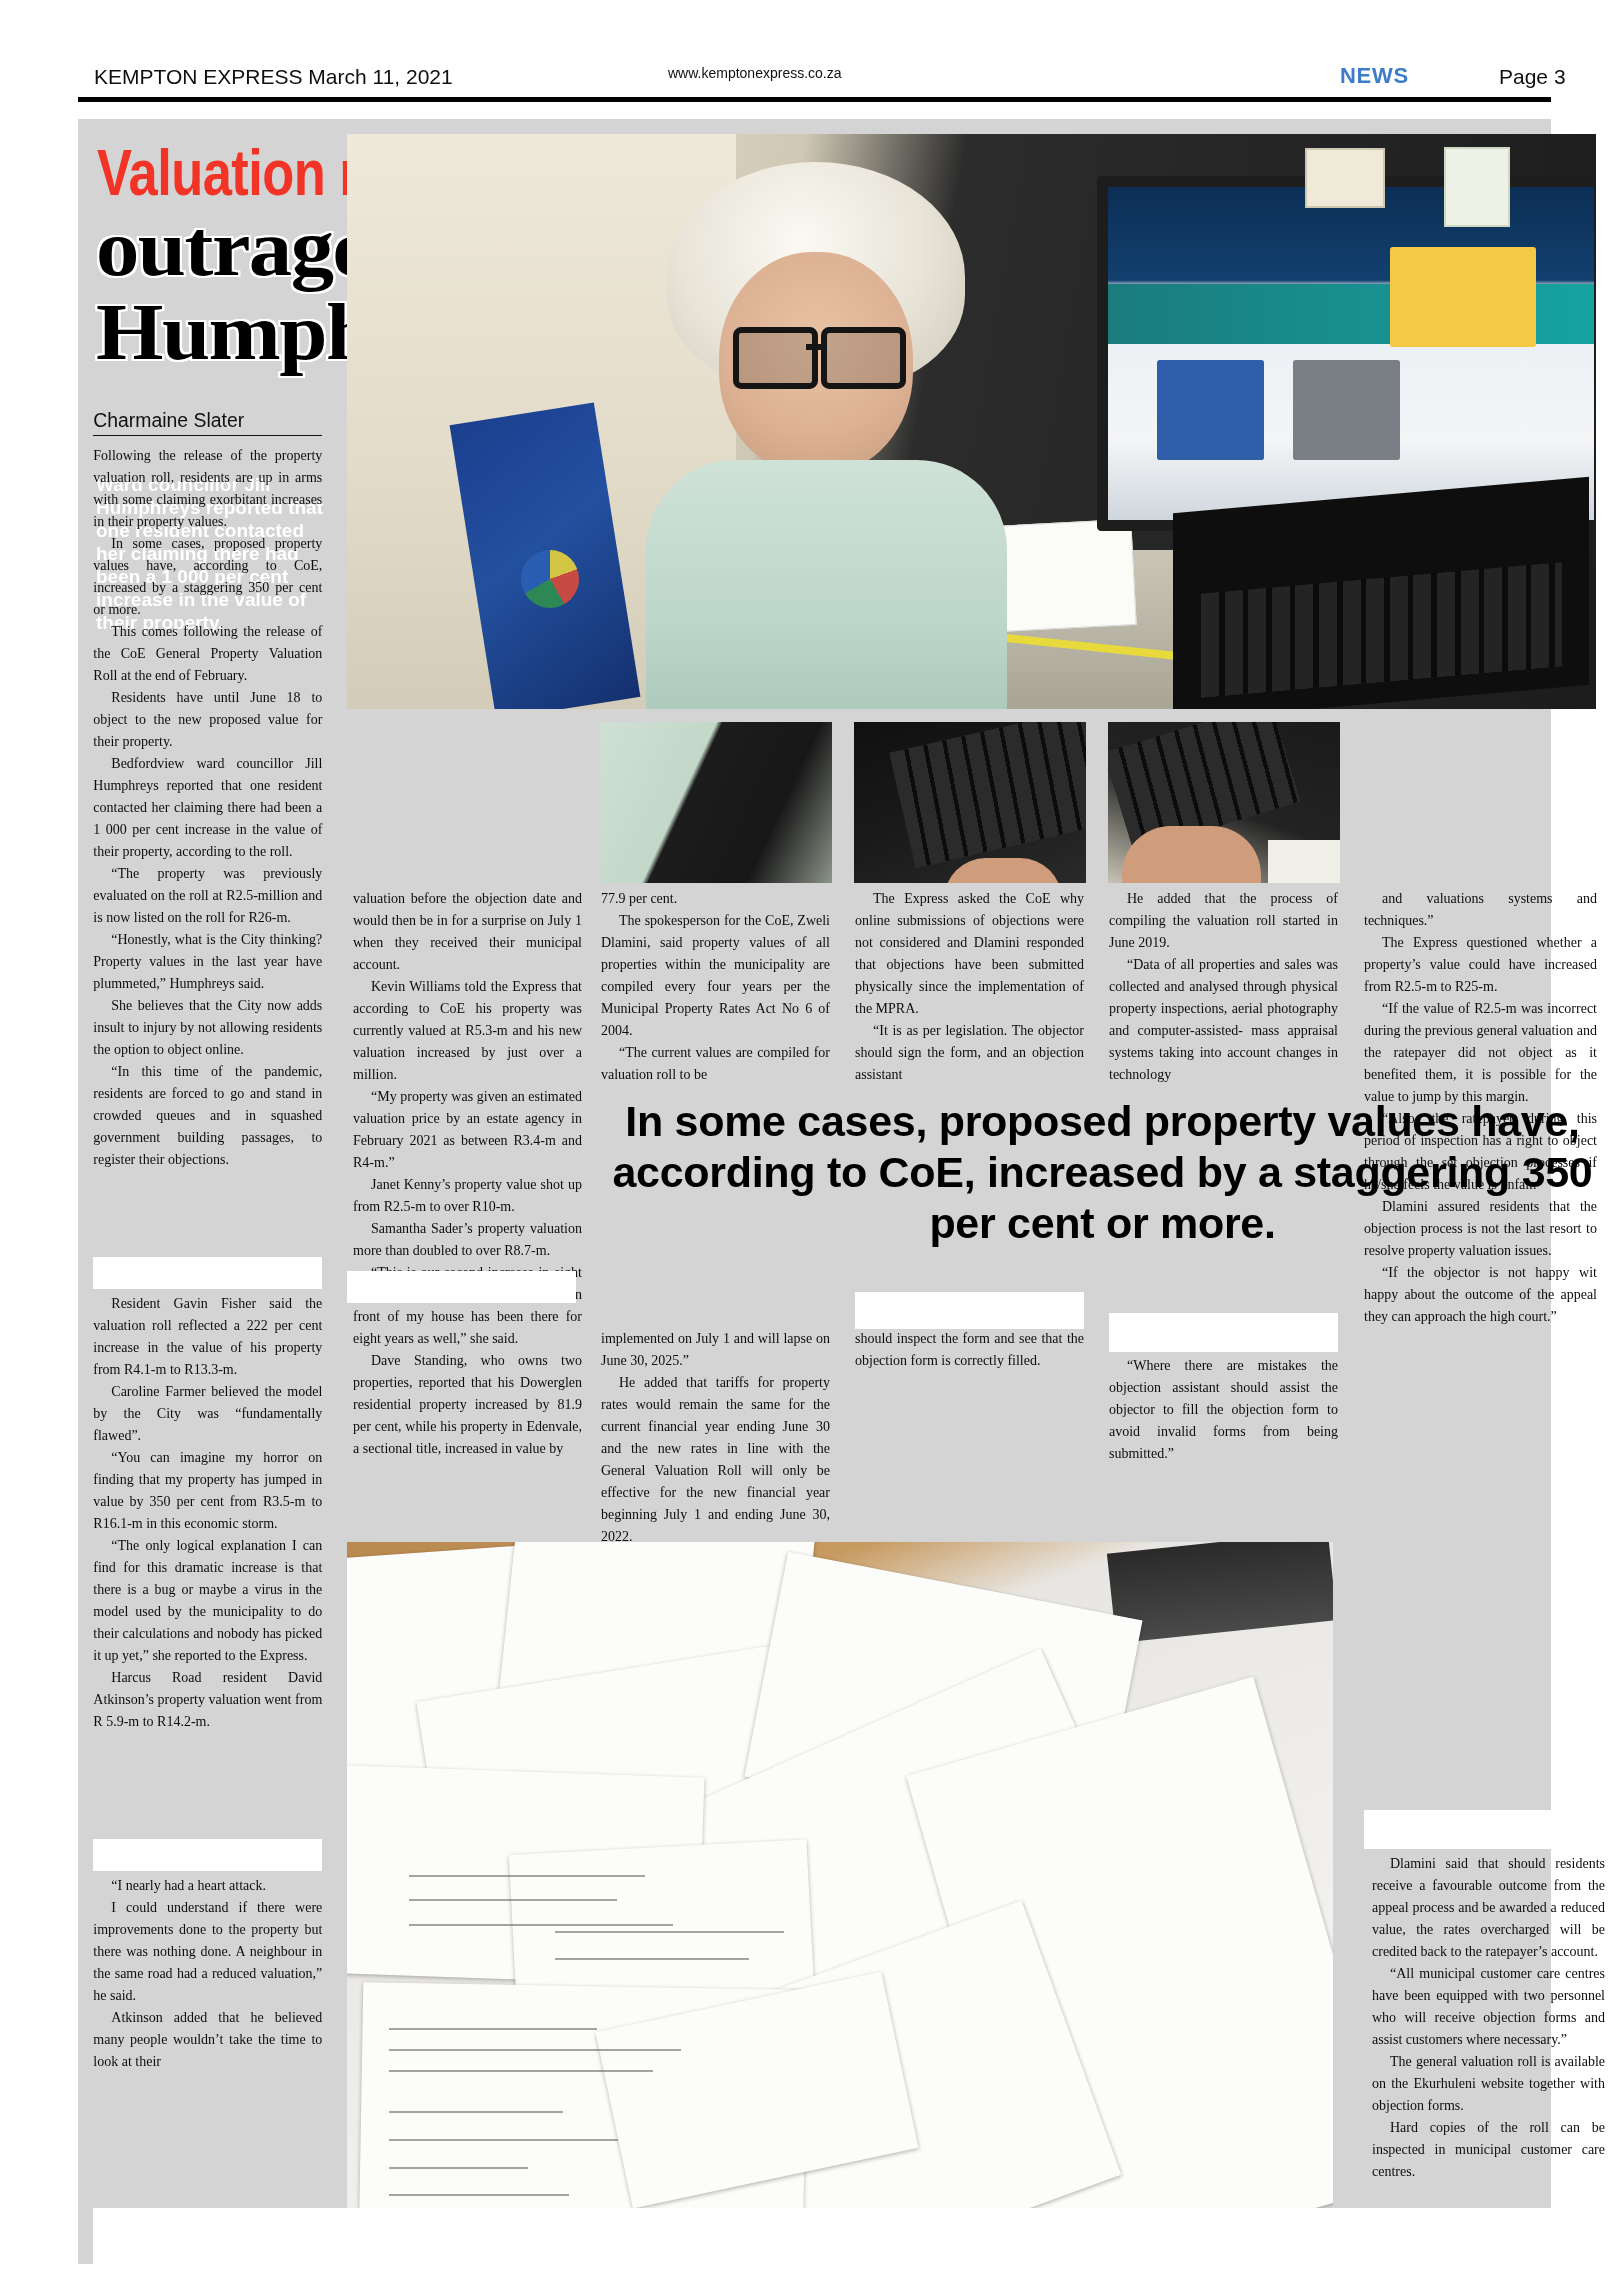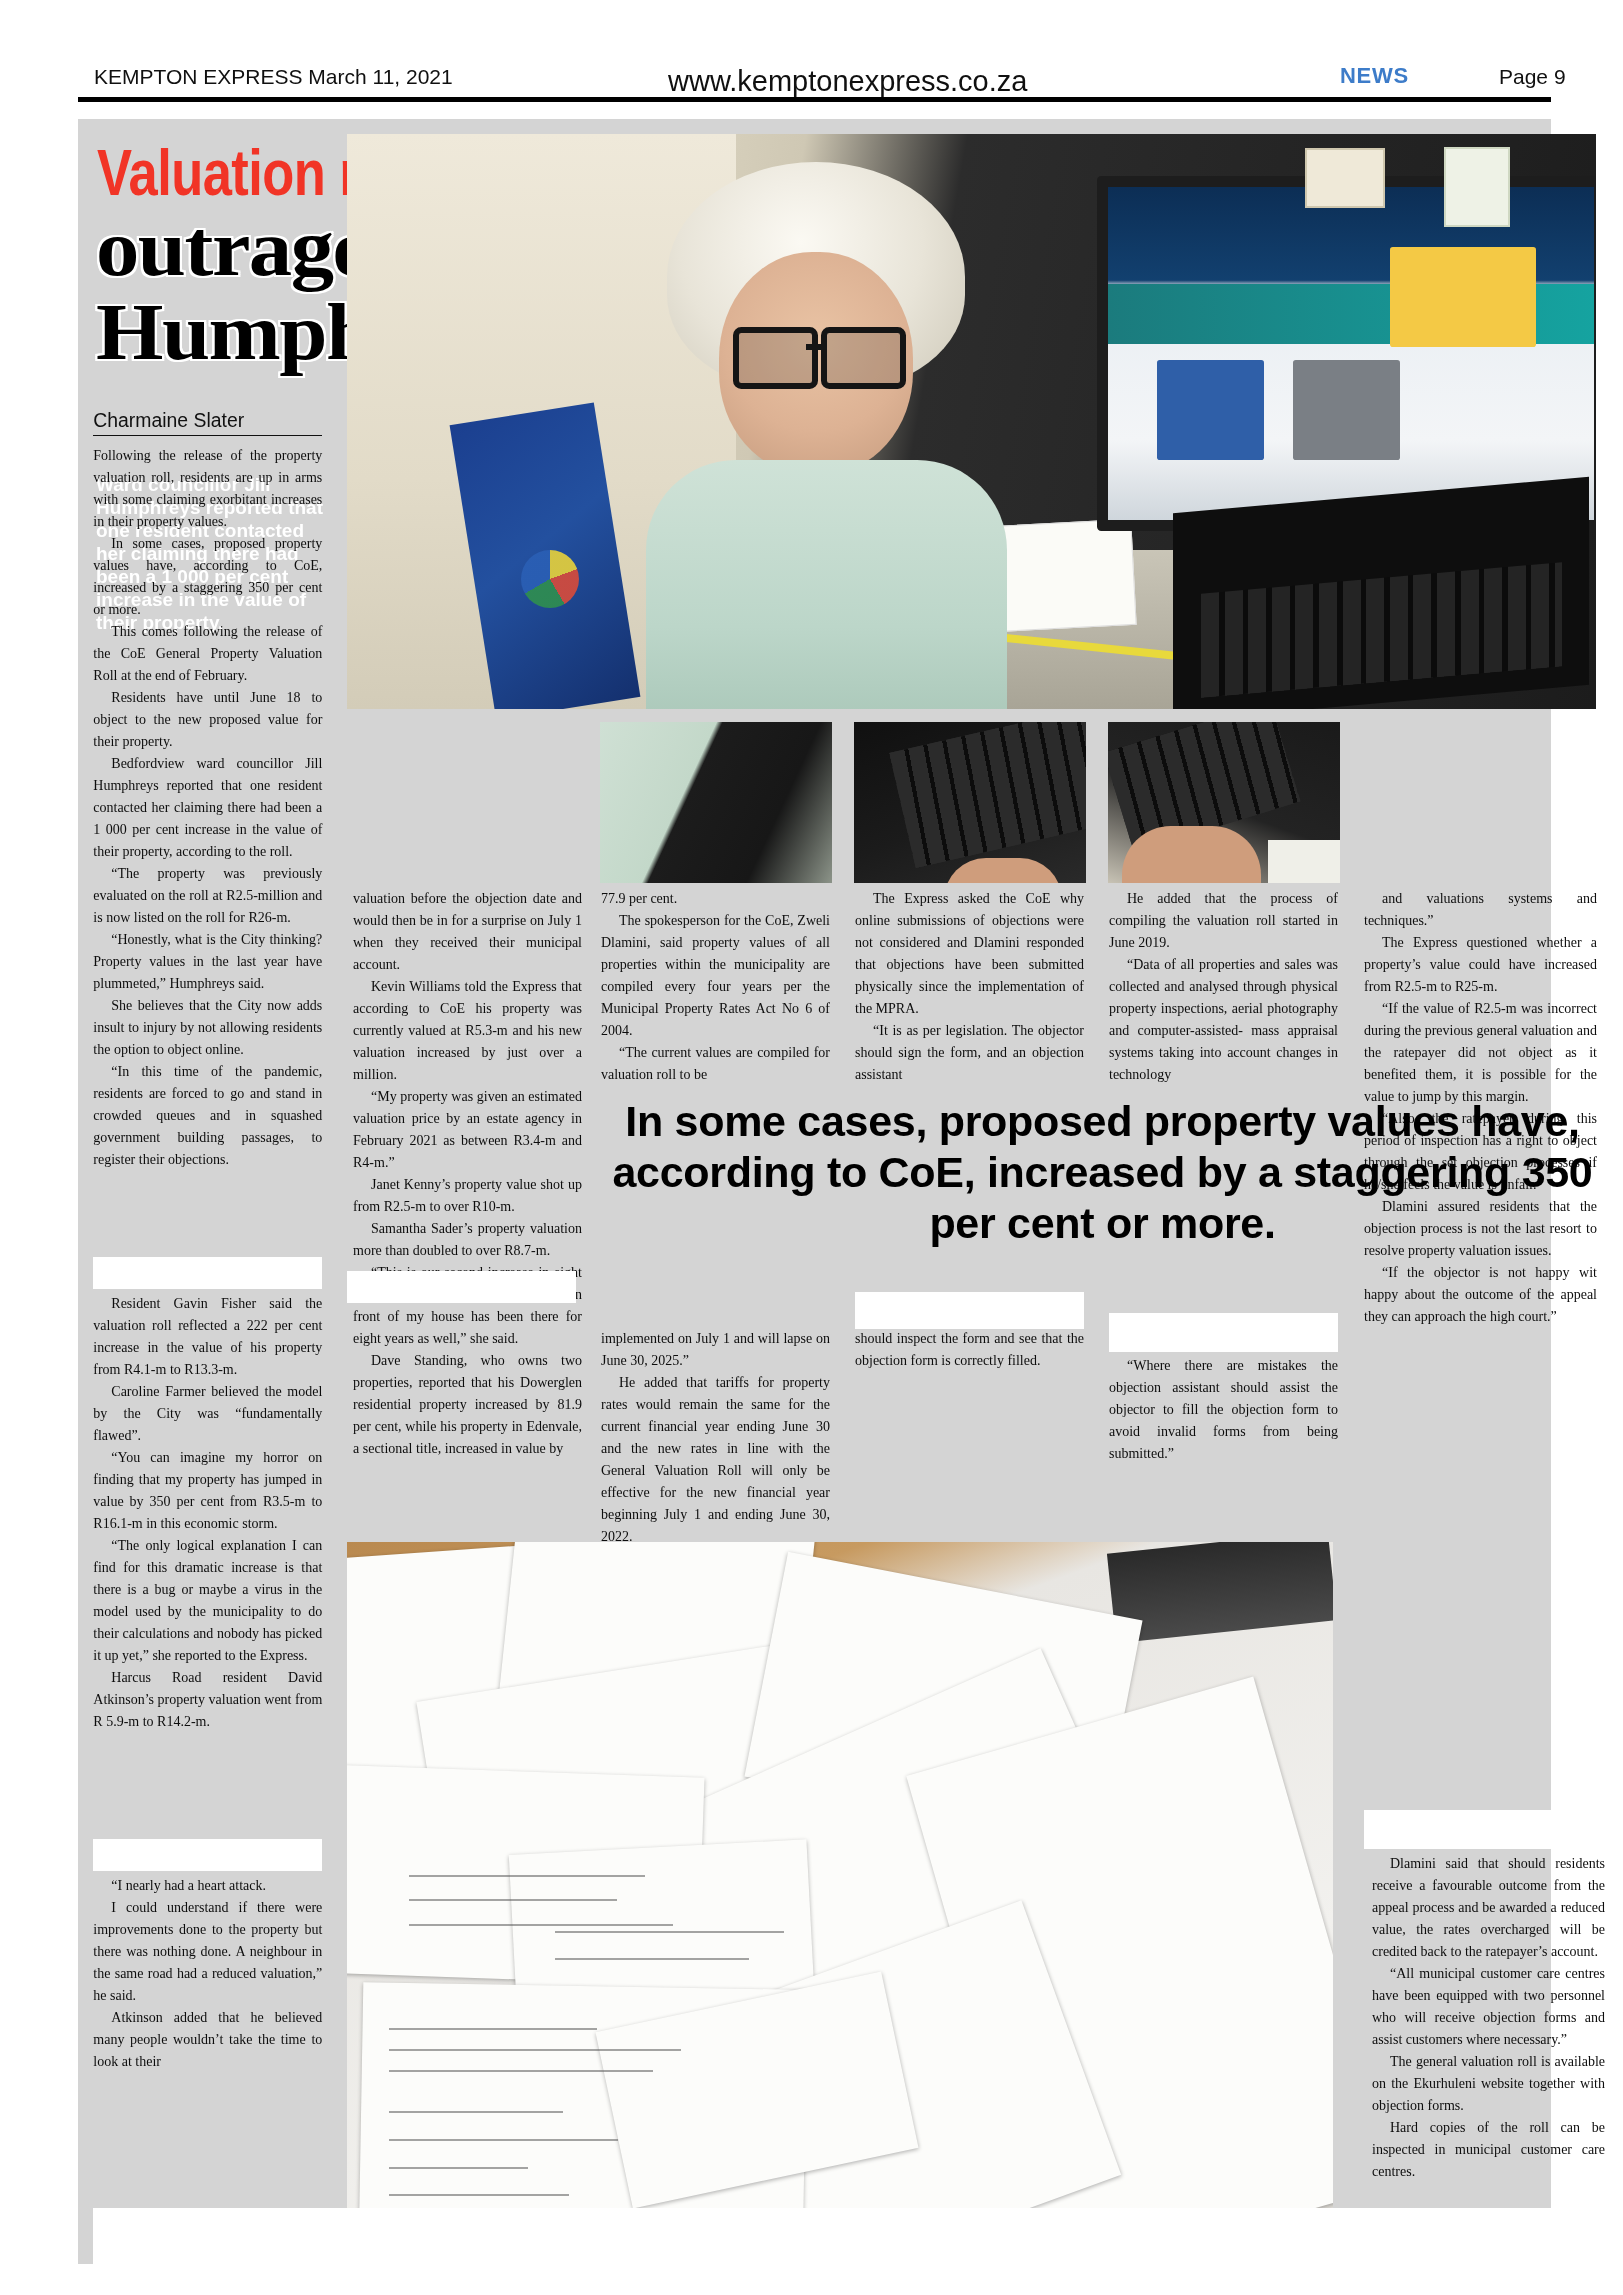--- a/index.html
+++ b/index.html
@@ -2,21 +2,21 @@
 <html style="font-size:11px"><head>
 <meta charset="utf-8">
 <style>
   html,body{margin:0;padding:0;background:#ffffff;}
   body{width:1624px;height:2295px;position:relative;font-family:"Liberation Serif",serif;-webkit-font-smoothing:none;}
 
   
   #masthead{position:absolute;left:0;top:0;width:1624px;height:106px;background:#fff;}
   .mh-txt{position:absolute;font-family:"Liberation Sans",sans-serif;font-size:21px;color:#101010;white-space:nowrap;}
   #mh-title{left:94px;top:65px;}
-  #mh-url{left:668px;top:65px;font-size:29px;}
+  #mh-url{left:668px;top:65px;font-size:14px;}
   #mh-section{left:1340px;top:63px;color:#3d7cc9;font-weight:bold;font-size:22px;letter-spacing:0.7px;}
   #mh-page{left:1499px;top:65px;}
   #mh-rule{position:absolute;left:78px;top:97px;width:1473px;height:4.9px;background:#000;}
 
   
   #sheet{position:absolute;left:78px;top:119px;width:1473px;height:2145px;background:#d4d4d4;}
 
   
   #kicker{position:absolute;left:19.4px;top:22px;font-family:"Liberation Sans",sans-serif;font-weight:bold;
           font-size:64px;line-height:64px;color:#f13426;transform:scaleX(.82);transform-origin:left top;letter-spacing:-0.7px;}
@@ -132,21 +132,21 @@
   #g6{left:1286px;top:1691px;width:233px;height:39px;}
   #g7{left:15.3px;top:2089px;width:1458px;height:56px;background:#fff;}
 </style>
 </head>
 <body>
 
 <div id="masthead">
   <div class="mh-txt" id="mh-title">KEMPTON EXPRESS March 11, 2021</div>
   <div class="mh-txt" id="mh-url">www.kemptonexpress.co.za</div>
   <div class="mh-txt" id="mh-section">NEWS</div>
-  <div class="mh-txt" id="mh-page">Page 9</div>
+  <div class="mh-txt" id="mh-page">Page 3</div>
   <div id="mh-rule"></div>
 </div>
 
 <div id="sheet">
 
   <div id="kicker">Valuation roll</div>
   <div class="hl" id="hl1">outrageous —</div>
   <div class="hl" id="hl2">Humphreys</div>
 
   <div id="photo-main">

